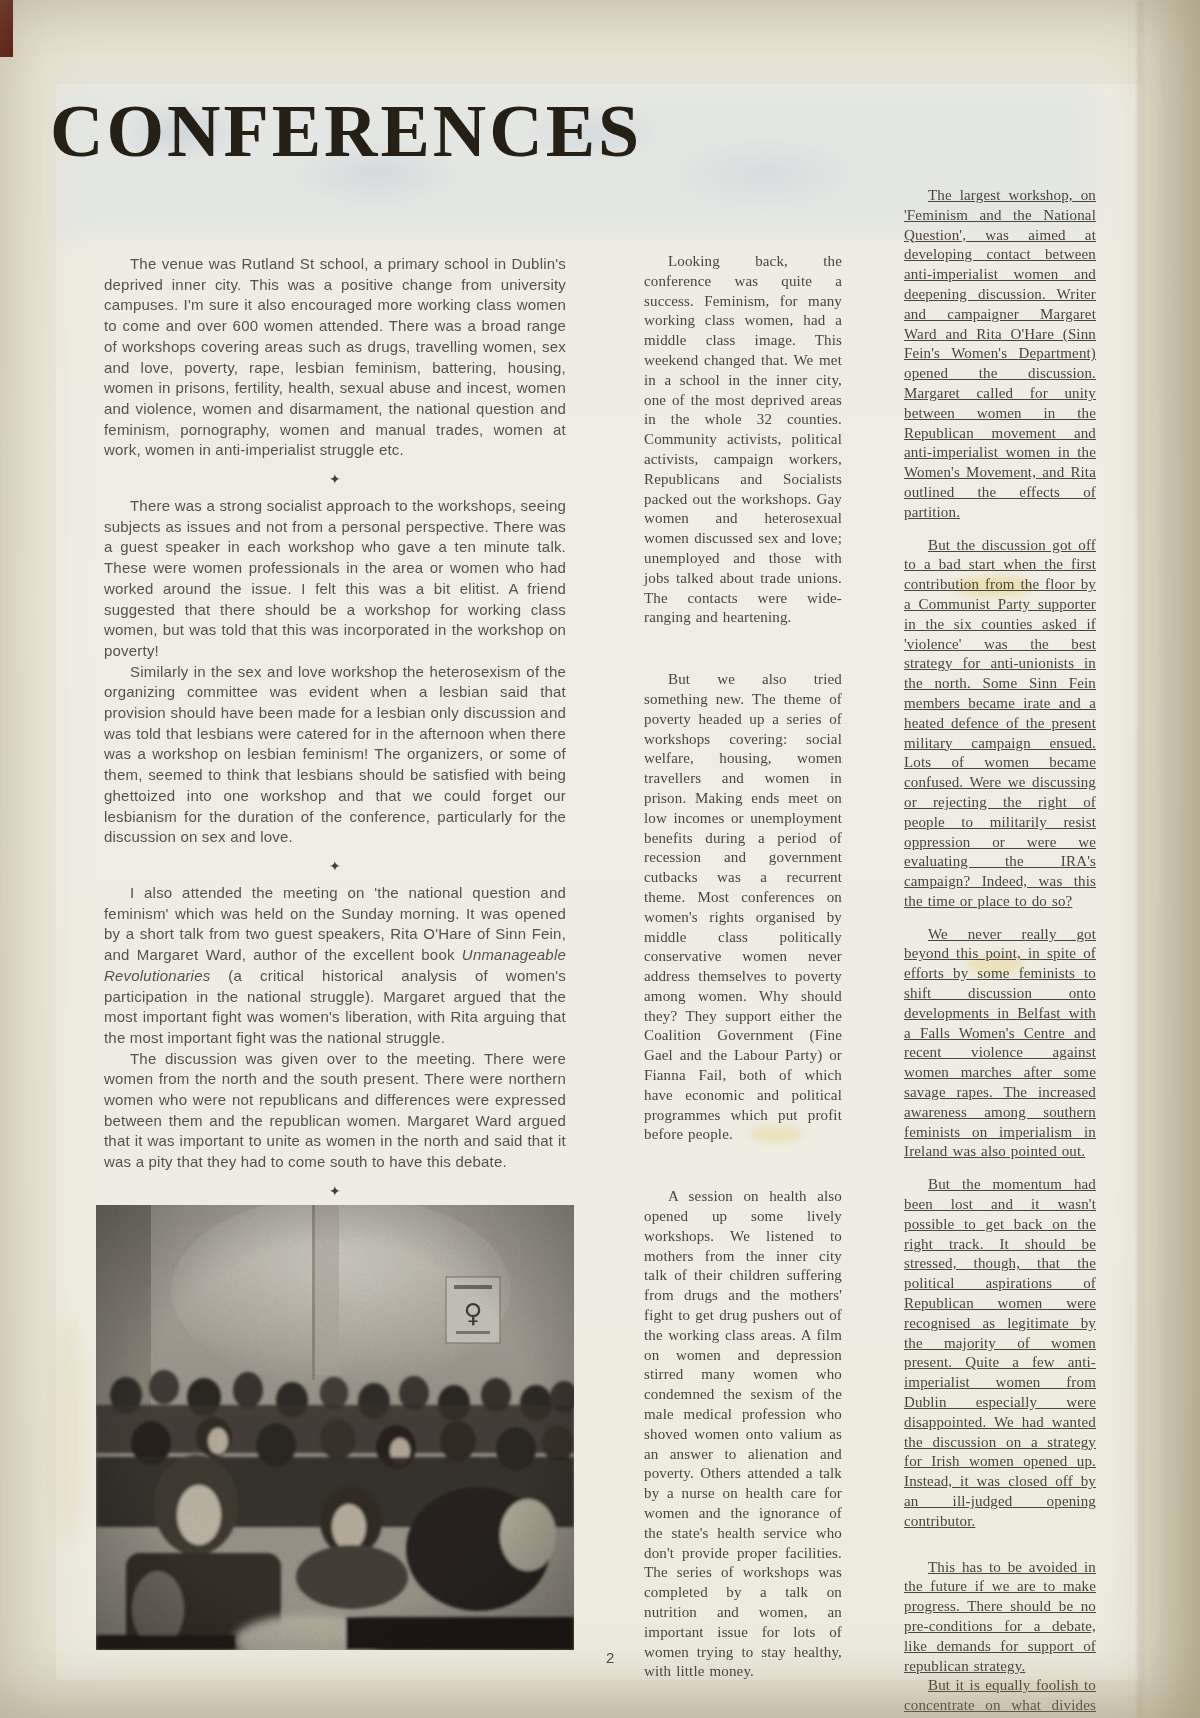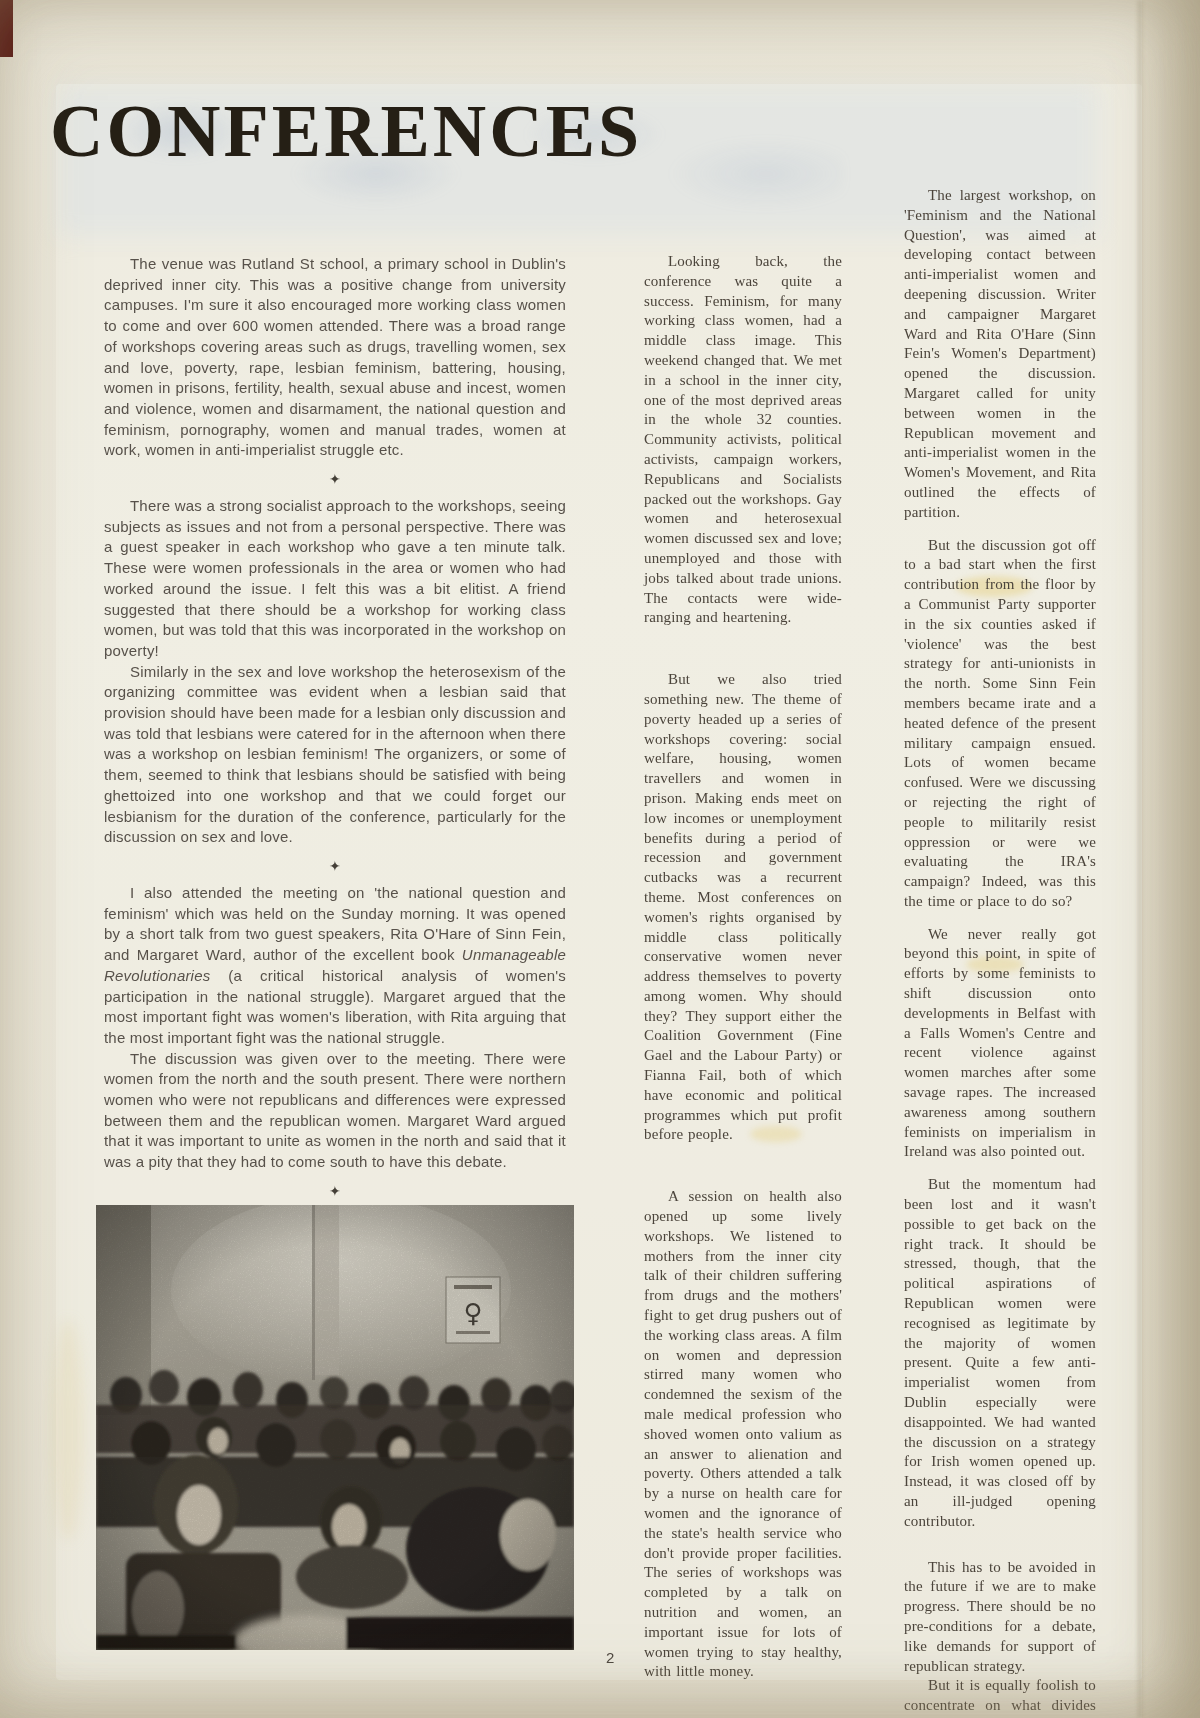--- a/index.html
+++ b/index.html
@@ -38,21 +38,21 @@
   .col{position:absolute;text-align:justify;}
   .col p{margin:0;}
   .col1{left:104px;top:254px;width:462px;
         font:15px/20.7px "Liberation Sans",sans-serif;color:#57514a;letter-spacing:.2px;}
   .col1 p{text-indent:26px;}
   .serifcol{font:15px/19.8px "Liberation Serif",serif;color:#4b443b;letter-spacing:.15px;word-spacing:1px;}
   .serifcol p{text-indent:24px;}
   .col2{left:644px;top:252px;width:198px;}
   .col2 p{margin:0 0 42px;}
   .col3{left:904px;top:186px;width:192px;}
-  .col3 p{margin:0 0 13px;}
+  .col3 p{margin:0 0 13px;text-decoration:underline;}
   .col3 p.tight{margin-bottom:0;margin-top:26px;}
   .divider{text-align:center;font-size:14px;line-height:20px;color:#443f37;margin:8px 0 7px;text-indent:0;}
   .book{font-style:italic;}
 
   .photo{position:absolute;left:96px;top:1205px;width:478px;height:445px;background:#b0ac9f;}
   .photo svg{display:block;width:100%;height:100%;}
 
   .credit{position:absolute;left:545px;top:1600px;width:560px;
         font:italic 700 20px/1.3 "Liberation Serif",serif;color:#2b2620;}
   .pagenum{position:absolute;left:606px;top:1650px;

